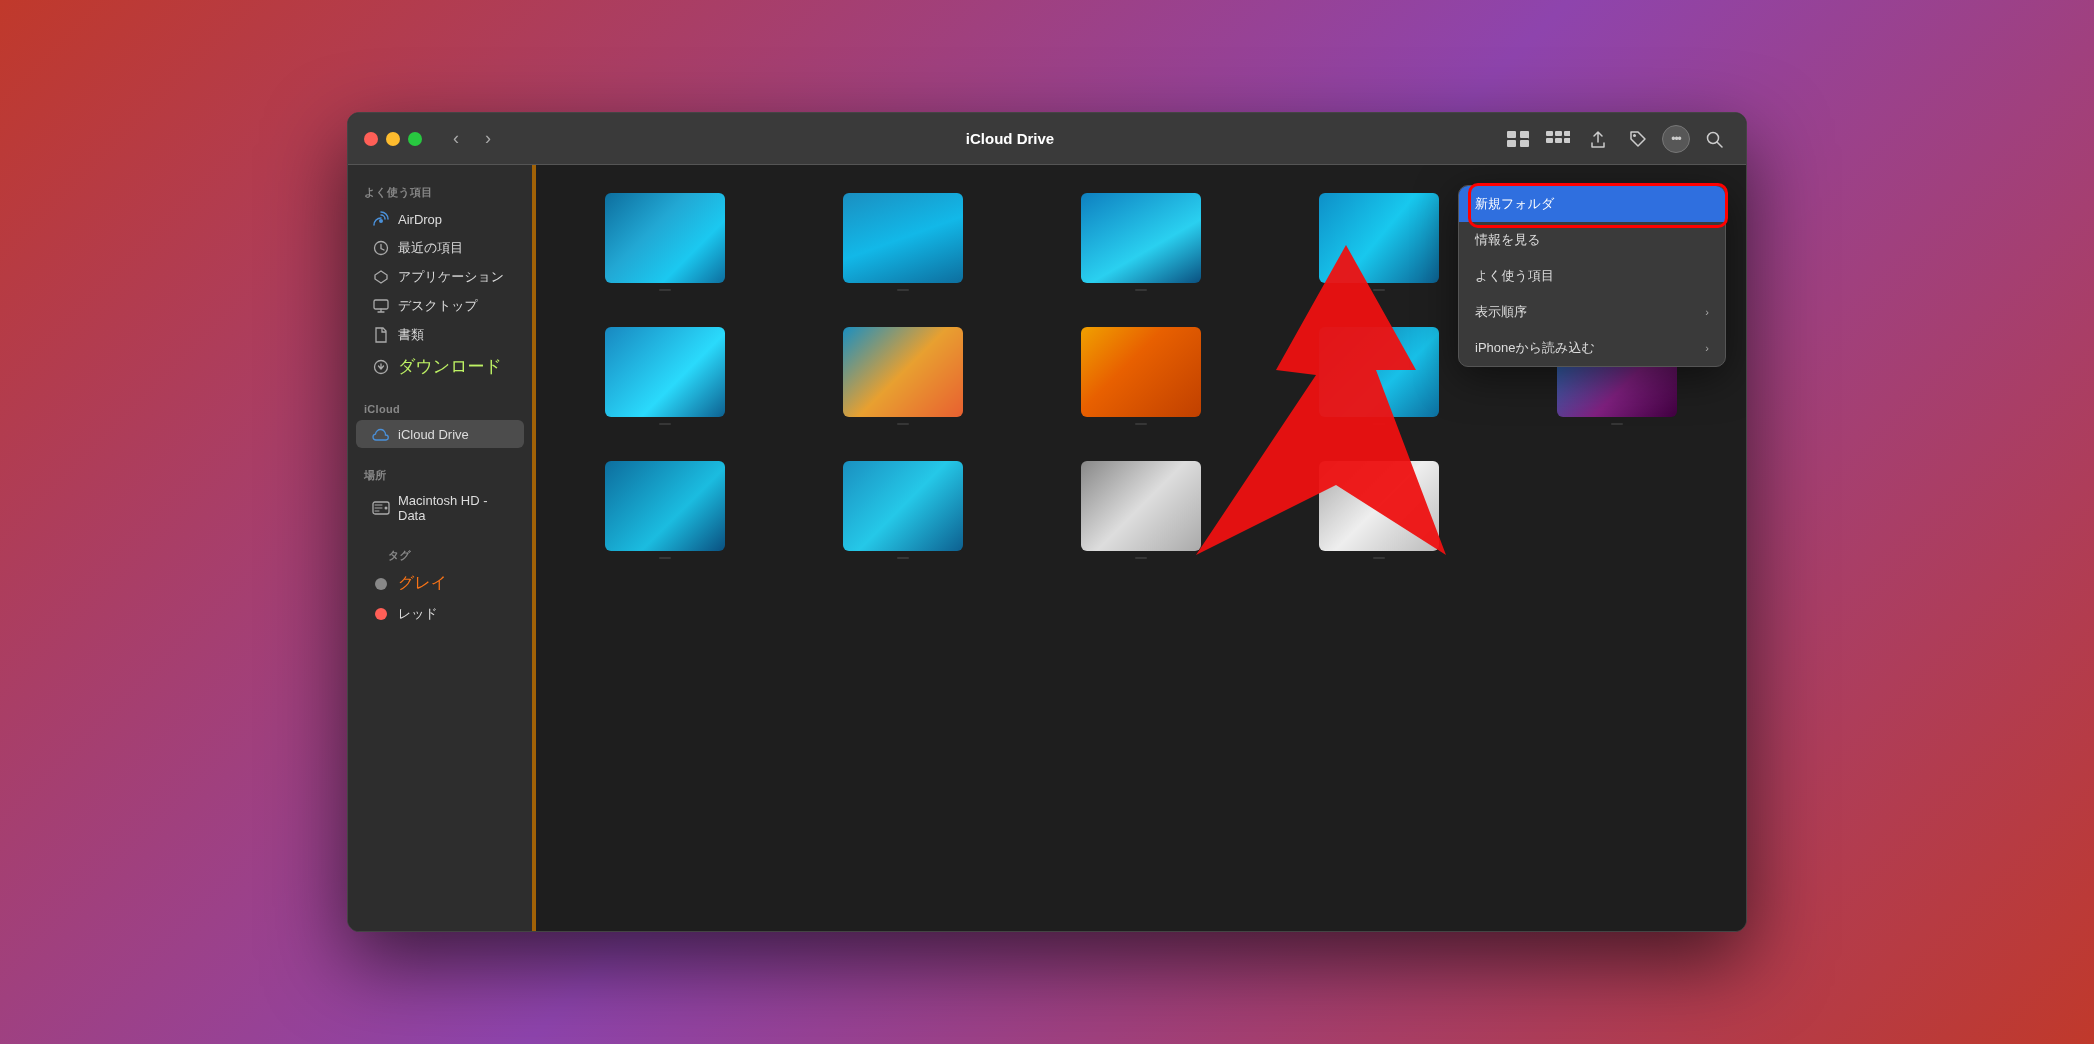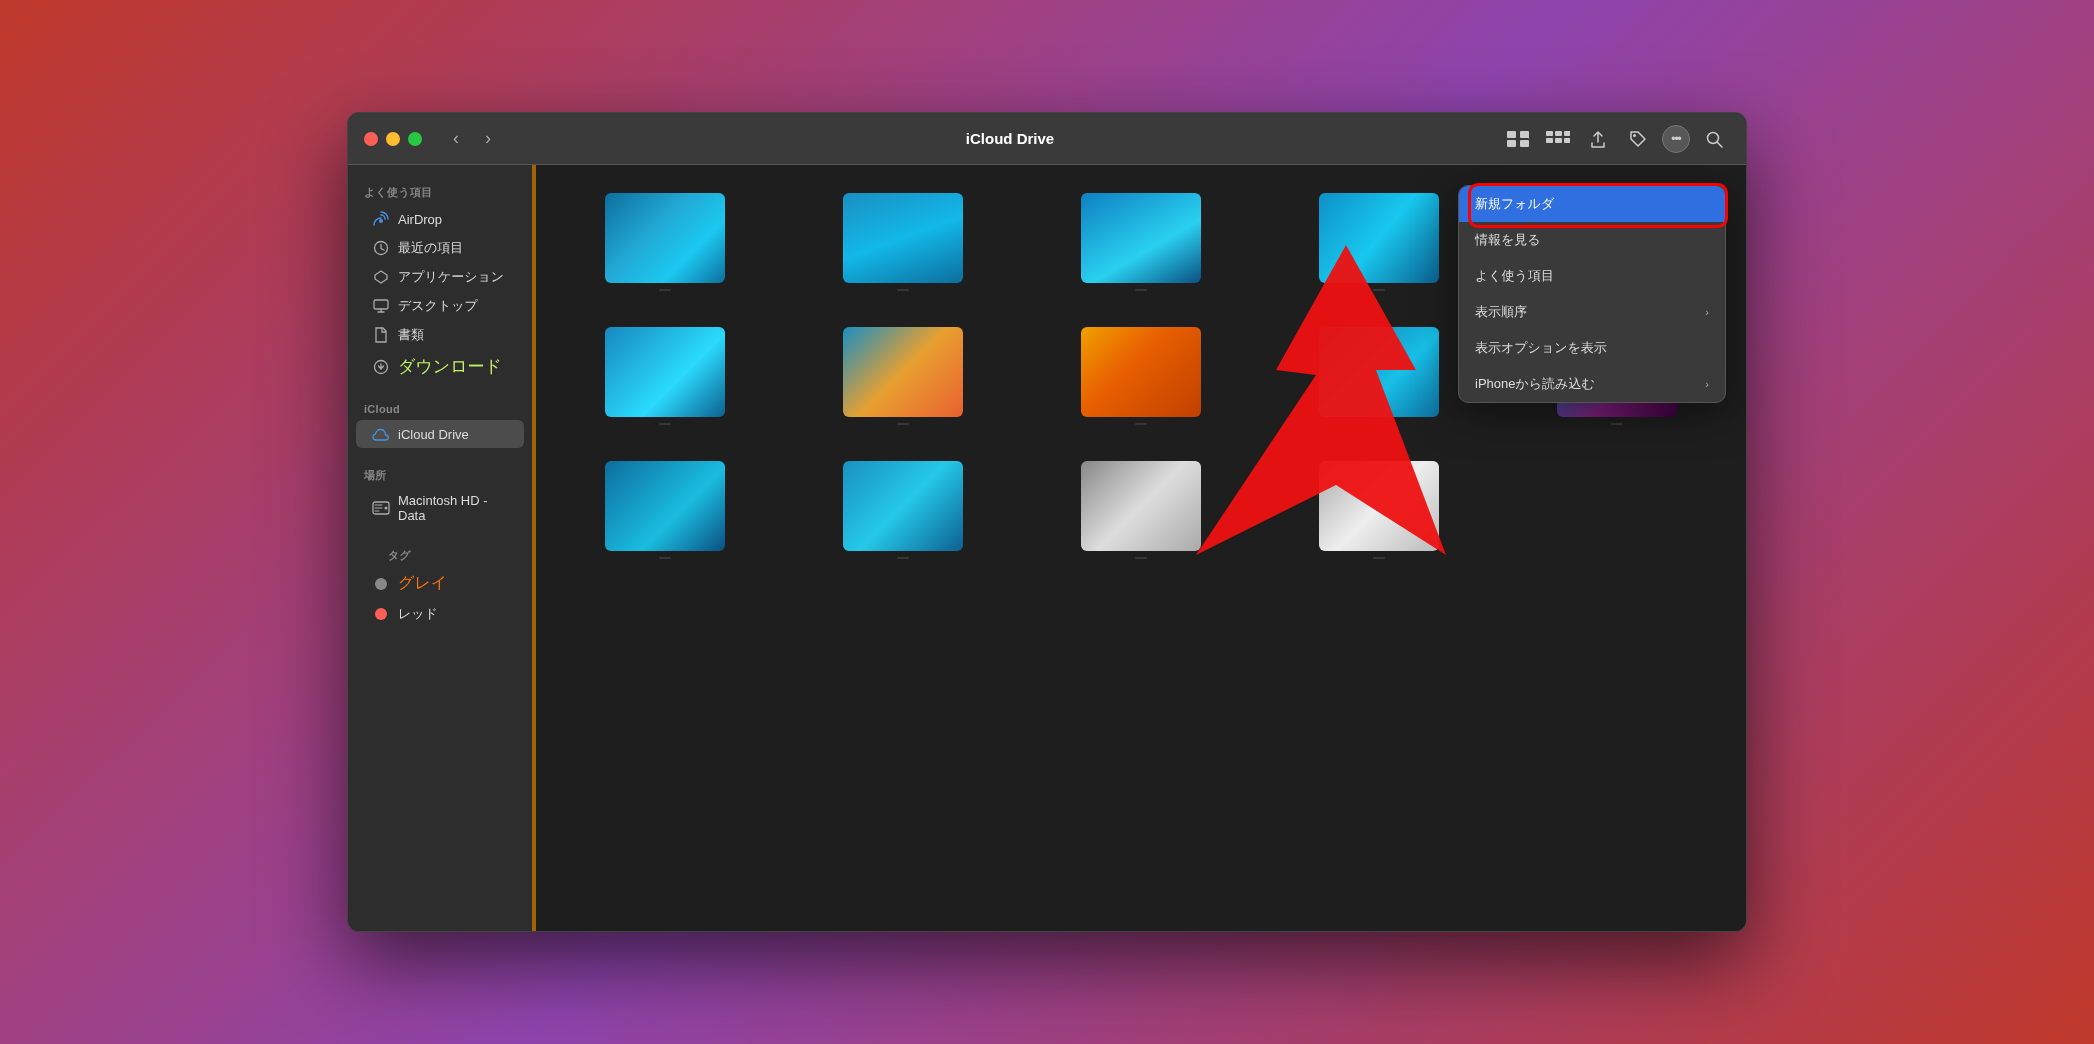--- a/index.html
+++ b/index.html
@@ -508,23 +508,20 @@
         </div>
         <div class="context-menu-item">
           <span>情報を見る</span>
         </div>
         <div class="context-menu-item">
           <span>よく使う項目</span>
         </div>
         <div class="context-menu-item">
           <span>表示順序</span>
           <span class="chevron">›</span>
-        </div>
-        <div class="context-menu-item">
-          <span>表示オプションを表示</span>
         </div>
         <div class="context-menu-item">
           <span>iPhoneから読み込む</span>
           <span class="chevron">›</span>
         </div>
       </div>
 
       <div style="
         position:absolute;
         top:18px;

